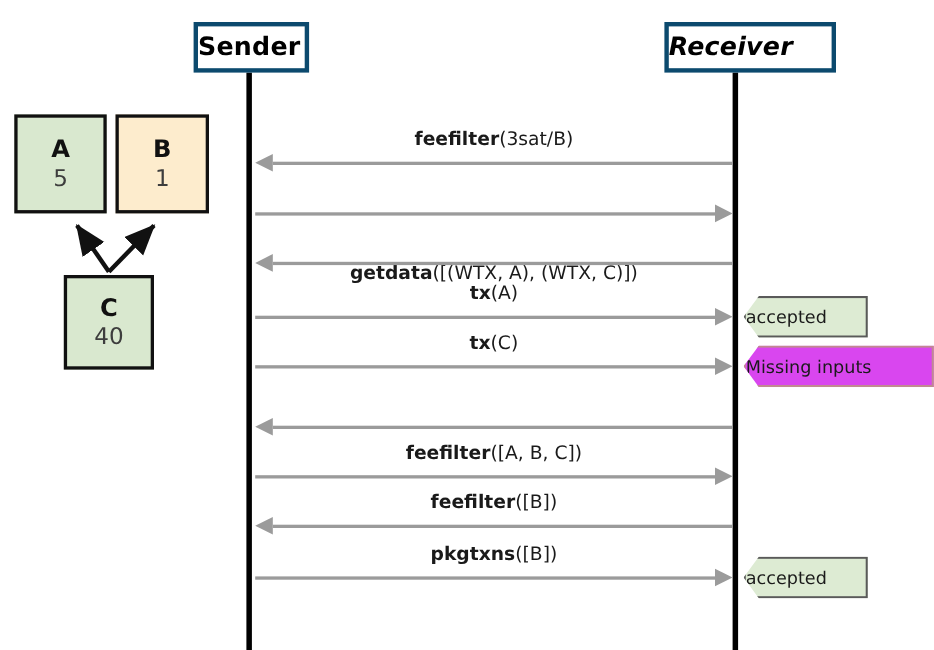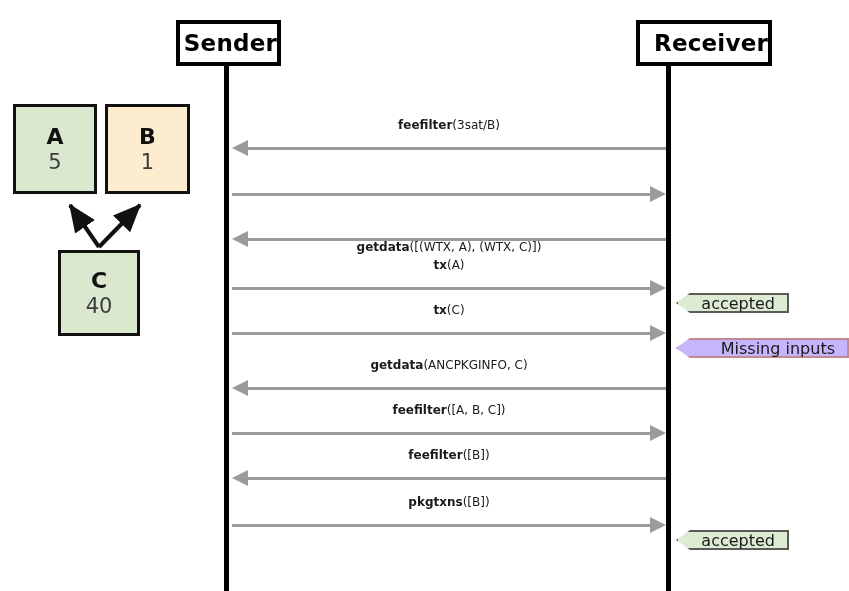--- a/index.html
+++ b/index.html
@@ -18,36 +18,36 @@
 
   
   .lifeline {
     position: absolute;
     width: 5px;
     background: #000000;
   }
   .participant-box {
     position: absolute;
     box-sizing: border-box;
-    border: 4px solid #000000;
+    border: 4px solid #0c4a6e;
     background: #ffffff;
     display: flex;
     align-items: center;
-    justify-content: flex-end;
+    justify-content: flex-start;
     font-weight: bold;
     font-size: 23px;
     color: #000000;
     letter-spacing: 0.2px;
   }
 
   
   .msg-label {
     position: absolute;
     text-align: center;
-    font-size: 12px;
+    font-size: 17px;
     color: #1a1a1a;
     white-space: nowrap;
     line-height: 1;
   }
   .msg-label .fn { font-weight: bold; }
   .msg-label .args { font-weight: normal; }
 
   .msg-line {
     position: absolute;
     height: 3px;
@@ -59,33 +59,32 @@
     height: 0;
     border-top: 8px solid transparent;
     border-bottom: 8px solid transparent;
   }
   .msg-head.right { border-left: 16px solid #9b9b9b; }
   .msg-head.left  { border-right: 16px solid #9b9b9b; }
 
   
   .badge {
     position: absolute;
-    height: 20px;
+    height: 38px;
     box-sizing: border-box;
     display: flex;
     align-items: center;
-    justify-content: flex-end;
+    justify-content: flex-start;
     padding-right: 12px;
     font-size: 16px;
     color: #1a1a1a;
     white-space: nowrap;
     border: 2px solid #5a5a5a;
     -webkit-clip-path: polygon(14px 0, 100% 0, 100% 100%, 14px 100%, 0 50%);
     clip-path: polygon(14px 0, 100% 0, 100% 100%, 14px 100%, 0 50%);
-    margin-top: 24px;
   }
   .badge .badge-text { display: block; }
 
   
   .tx-box {
     position: absolute;
     box-sizing: border-box;
     border: 3px solid #111111;
     display: flex;
     flex-direction: column;
@@ -139,21 +138,21 @@
     <div class="tx-name">C</div>
     <div class="tx-value">40</div>
   </div>
 
   <div class="lifeline" style="left:224px; top:60px; height:531px;"></div>
   <div class="lifeline" style="left:666px; top:60px; height:531px;"></div>
 
   <div class="participant-box" style="left:176px; top:20px; width:105px; height:46px;">
     <span>Sender</span>
   </div>
-  <div class="participant-box" style="left:636px; top:20px; width:136px; height:46px;">
+  <div class="participant-box" style="left:604px; top:20px; width:156px; height:46px;font-style:italic;">
     <span>Receiver</span>
   </div>
 
   <div class="msg-label" style="left:232px; top:119px; width:434px;">
     <span class="fn">feefilter</span><span class="args">(3sat/B)</span>
   </div>
   <div class="msg-line" style="left:248px; top:147px; width:418px;"></div>
   <div class="msg-head left" style="left:232px; top:140px;"></div>
 
   <div class="msg-line" style="left:232px; top:193px; width:418px;"></div>
@@ -170,23 +169,20 @@
   </div>
   <div class="msg-line" style="left:232px; top:287px; width:418px;"></div>
   <div class="msg-head right" style="left:650px; top:280px;"></div>
 
   <div class="msg-label" style="left:232px; top:304px; width:434px;">
     <span class="fn">tx</span><span class="args">(C)</span>
   </div>
   <div class="msg-line" style="left:232px; top:332px; width:418px;"></div>
   <div class="msg-head right" style="left:650px; top:325px;"></div>
 
-  <div class="msg-label" style="left:232px; top:359px; width:434px;">
-    <span class="fn">getdata</span><span class="args">(ANCPKGINFO, C)</span>
-  </div>
   <div class="msg-line" style="left:248px; top:387px; width:418px;"></div>
   <div class="msg-head left" style="left:232px; top:380px;"></div>
 
   <div class="msg-label" style="left:232px; top:404px; width:434px;">
     <span class="fn">feefilter</span><span class="args">([A, B, C])</span>
   </div>
   <div class="msg-line" style="left:232px; top:432px; width:418px;"></div>
   <div class="msg-head right" style="left:650px; top:425px;"></div>
 
   <div class="msg-label" style="left:232px; top:449px; width:434px;">
@@ -198,21 +194,21 @@
   <div class="msg-label" style="left:232px; top:496px; width:434px;">
     <span class="fn">pkgtxns</span><span class="args">([B])</span>
   </div>
   <div class="msg-line" style="left:232px; top:524px; width:418px;"></div>
   <div class="msg-head right" style="left:650px; top:517px;"></div>
 
   <div class="badge" style="left:676px; top:269px; width:113px; background:#ddebd3; border-color:#5a5a5a;">
     <span class="badge-text">accepted</span>
   </div>
 
-  <div class="badge" style="left:676px; top:314px; width:173px; background:#c4b5fd; border-color:#c08a90;">
+  <div class="badge" style="left:676px; top:314px; width:173px; background:#d946ef; border-color:#c08a90;">
     <span class="badge-text">Missing inputs</span>
   </div>
 
   <div class="badge" style="left:676px; top:506px; width:113px; background:#ddebd3; border-color:#5a5a5a;">
     <span class="badge-text">accepted</span>
   </div>
 
 </div>
 
 </body></html>

